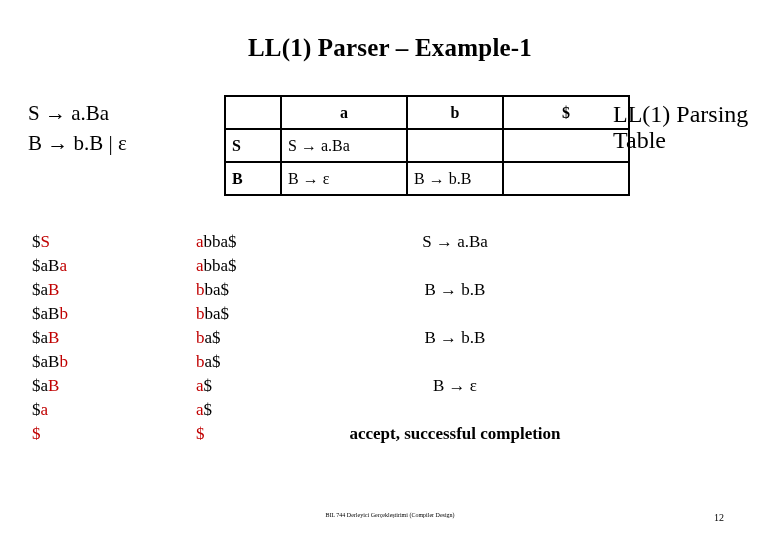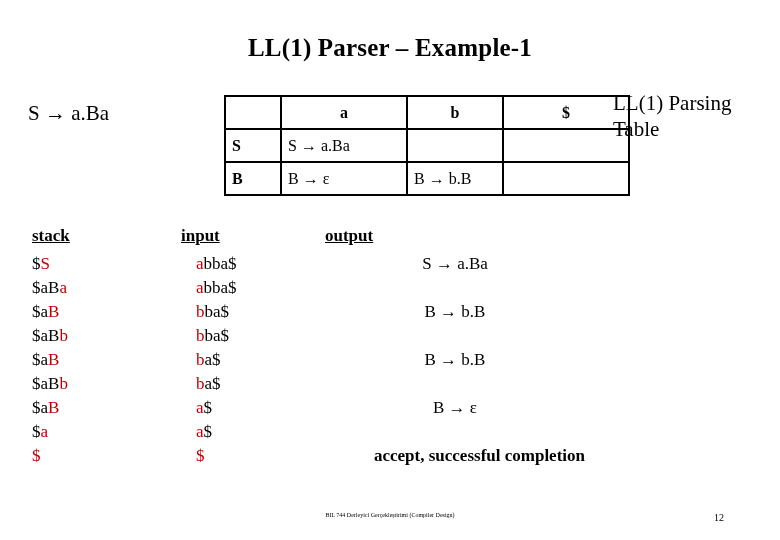--- a/index.html
+++ b/index.html
@@ -71,22 +71,22 @@
   .ptable .rowhead {
     font-weight: bold;
     text-align: left;
   }
   .ptable .prod { text-align: left; }
 
   
   .table-label {
     position: absolute;
     left: 613px;
-    top: 90px;
-    font-size: 21px;
+    top: 101px;
+    font-size: 24px;
     line-height: 26px;
     width: 150px;
   }
 
   
   .trace {
     position: absolute;
     left: 0;
     top: 226px;
     width: 780px;
@@ -125,21 +125,21 @@
     left: 196px;
   }
   .cell-output {
     position: absolute;
     left: 325px;
     width: 260px;
     text-align: center;
   }
   .cell-output.accept {
     font-weight: bold;
-    text-align: right;
+    text-align: center;
     width: 260px;
   }
   .red { color: #c00000; }
 
   
   .footer {
     position: absolute;
     left: 0;
     top: 512px;
     width: 780px;
@@ -157,20 +157,21 @@
 </style>
 </head>
 <body>
 
 <div class="slide">
 
   <div class="title">LL(1) Parser – Example-1</div>
 
   <div class="grammar">
     <div>S → a.Ba</div>
+    <div>B → b.B  | ε</div>
   </div>
 
   <table class="ptable">
     <thead>
       <tr>
         <td class="c-head"></td>
         <td class="c-a">a</td>
         <td class="c-b">b</td>
         <td class="c-d">$</td>
       </tr>
@@ -187,25 +188,20 @@
         <td class="prod">B → ε</td>
         <td class="prod">B → b.B</td>
         <td class="prod"></td>
       </tr>
     </tbody>
   </table>
 
   <div class="table-label">LL(1) Parsing Table</div>
 
   <div class="trace">
-    <div class="trace-head">
-      <span class="col-hdr hdr-stack">stack</span>
-      <span class="col-hdr hdr-input">input</span>
-      <span class="col-hdr hdr-output">output</span>
-    </div>
     <div class="trace-rows" id="trace-rows">
         <div class="trace-row">
           <span class="cell-stack"><span>$</span><span class="red">S</span></span>
           <span class="cell-input"><span class="red">a</span><span>bba$</span></span>
           <span class="cell-output">S → a.Ba</span>
         </div>
         <div class="trace-row">
           <span class="cell-stack"><span>$aB</span><span class="red">a</span></span>
           <span class="cell-input"><span class="red">a</span><span>bba$</span></span>
         </div>

